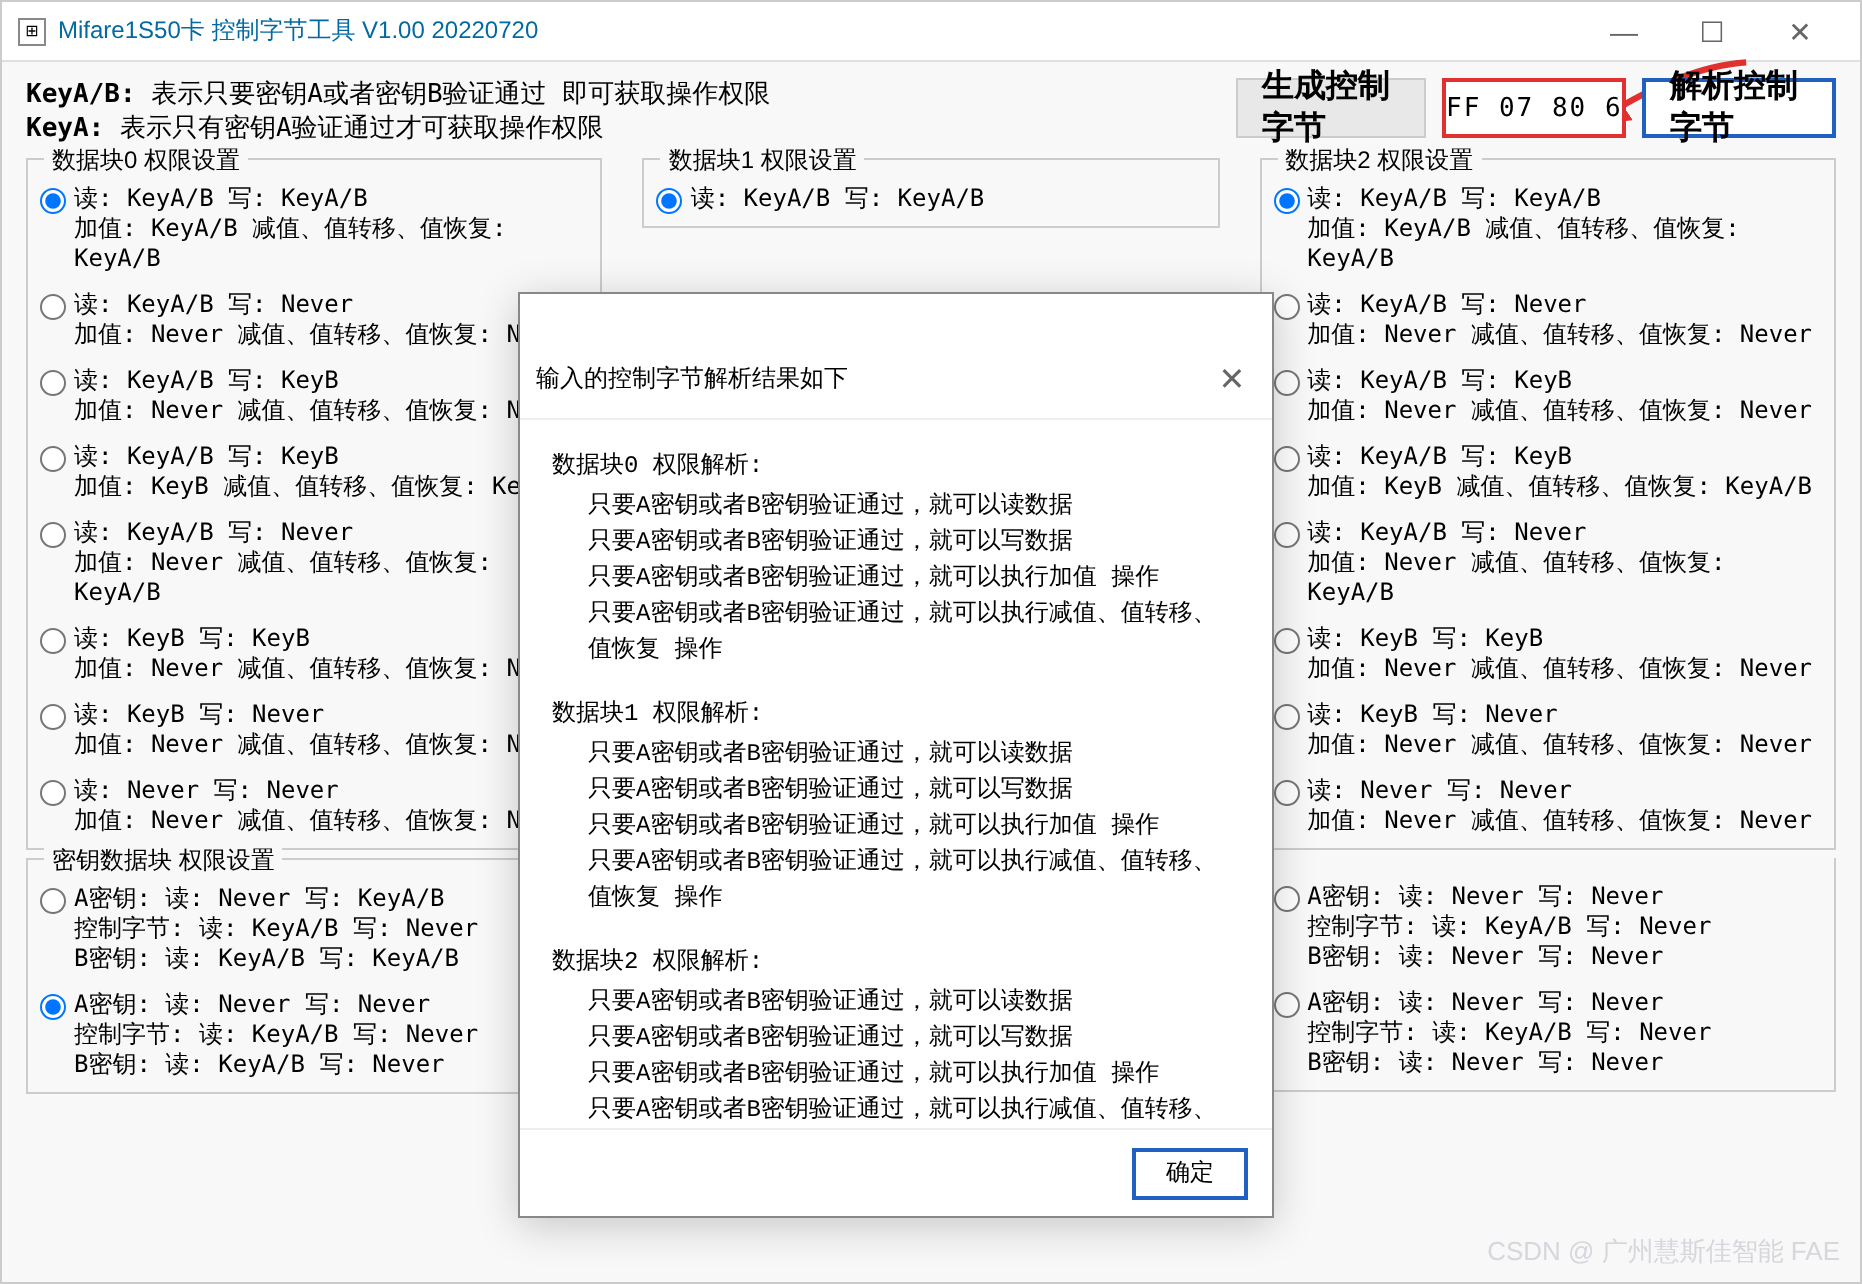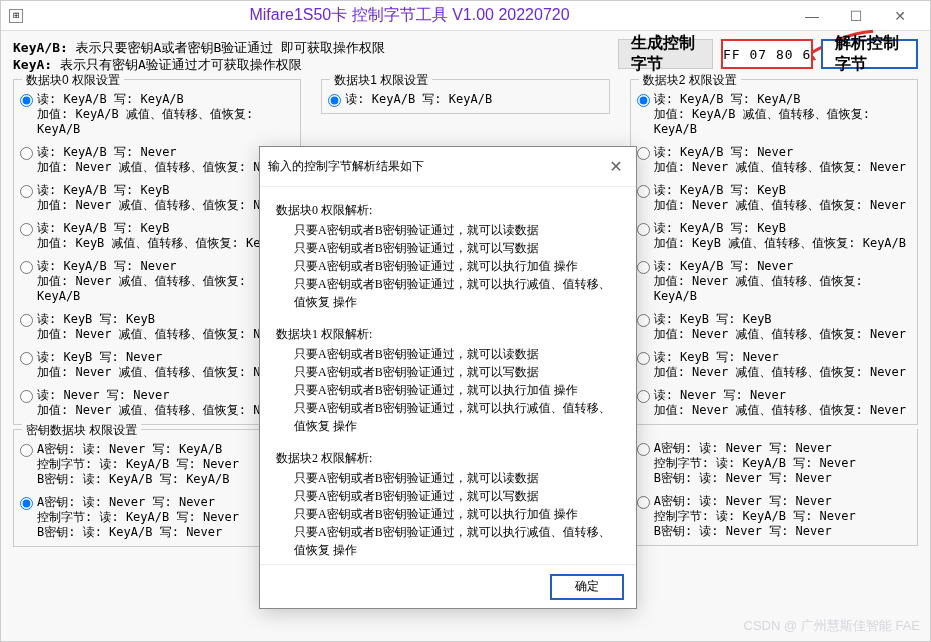--- a/index.html
+++ b/index.html
@@ -1,20 +1,20 @@
 <!DOCTYPE html>
 <html><head>
   <meta charset="utf-8">
   <style>
     * { box-sizing: border-box; margin: 0; padding: 0; }
     body { font-family: "Microsoft YaHei", SimSun, Arial, sans-serif; font-size: 12px; background: #f0f0f0; width: 931px; height: 642px; overflow: hidden; position: relative; }
     .window { background: #f8f8f8; width: 931px; height: 642px; border: 1px solid #ccc; position: relative; }
     .titlebar { height: 30px; background: #fff; display: flex; align-items: center; padding: 0 8px; border-bottom: 1px solid #e0e0e0; }
     .title-icon { width: 14px; height: 14px; margin-right: 6px; border: 1px solid #888; display: inline-flex; align-items: center; justify-content: center; font-size: 8px; }
-    .title-text { flex: 1; font-size: 16px; color: #6d28d9; text-align: center; }
+    .title-text { flex: 1; font-size: 12px; color: #0369a1; }
     .win-controls { display: flex; }
     .win-btn { width: 44px; height: 30px; display: flex; align-items: center; justify-content: center; color: #666; font-size: 14px; }
     .content { padding: 8px 12px; position: relative; }
     .top-section { display: flex; margin-bottom: 6px; }
     .desc-lines { flex: 1; font-family: SimSun, monospace; font-size: 13px; line-height: 17px; }
     .desc-lines .key-label { font-weight: bold; }
     .basic-ops { width: 300px; }
     .basic-ops-title { font-size: 12px; margin-bottom: 4px; }
     .basic-ops-row { display: flex; gap: 8px; align-items: center; position: relative; }
     .btn { height: 30px; padding: 0 12px; background: #e8e8e8; border: 1px solid #ccc; font-size: 16px; display: flex; align-items: center; justify-content: center; cursor: pointer; font-weight: bold; }
@@ -24,29 +24,29 @@
     .columns { display: flex; gap: 20px; }
     .col { flex: 1; }
     .group { border: 1px solid #ccc; padding: 4px 6px 6px 6px; margin-bottom: 4px; position: relative; background: #f8f8f8; }
     .group-title { position: absolute; top: -8px; left: 8px; background: #f8f8f8; padding: 0 4px; font-size: 12px; }
     .radio-row { display: flex; align-items: flex-start; margin-top: 8px; font-family: SimSun, monospace; font-size: 12px; line-height: 15px; }
     .radio-row input[type=radio] { margin-right: 4px; margin-top: 2px; }
     .radio-text { white-space: pre-line; }
     .watermark { position: absolute; bottom: 6px; right: 10px; color: rgba(200,200,210,0.7); font-size: 13px; }
     
     .dialog { position: absolute; left: 258px; top: 145px; width: 378px; height: 463px; background: #fff; border: 1px solid #888; box-shadow: 0 4px 20px rgba(0,0,0,0.2); z-index: 100; display: flex; flex-direction: column; }
-    .dialog-header { height: 40px; display: flex; align-items: center; padding: 0 8px; border-bottom: 1px solid #eee; }
+    .dialog-header { height: 40px; display: flex; align-items: center; padding: 0 8px; border-bottom: 1px solid #eee; margin-top: 23px; }
     .dialog-title { flex: 1; font-size: 12px; }
     .dialog-close { width: 24px; height: 24px; display: flex; align-items: center; justify-content: center; font-size: 16px; color: #666; cursor: pointer; }
-    .dialog-body { flex: 1; padding: 14px 16px; font-family: Liberation Serif, serif; font-size: 12px; line-height: 18px; overflow: hidden; }
+    .dialog-body { flex: 1; padding: 14px 16px; font-family: Liberation Mono, monospace; font-size: 12px; line-height: 18px; overflow: hidden; }
     .dialog-body .section { margin-bottom: 14px; }
     .dialog-body .section-title { margin-bottom: 2px; }
     .dialog-body .indent { padding-left: 18px; }
     .dialog-footer { height: 44px; display: flex; justify-content: flex-end; align-items: center; padding: 0 12px; border-top: 1px solid #eee; }
-    .btn-ok { width: 74px; height: 26px; background: #fff; border: 2px solid #2060c0; font-size: 12px; display: flex; align-items: center; justify-content: center; cursor: pointer; }
+    .btn-ok { width: 58px; height: 26px; background: #fff; border: 2px solid #2060c0; font-size: 12px; display: flex; align-items: center; justify-content: center; cursor: pointer; }
     .trailer-group { margin-top: 2px; }
   </style>
 </head>
 <body>
 
 <div class="window">
   <div class="titlebar">
     <span class="title-icon">⊞</span>
     <span class="title-text">Mifare1S50卡 控制字节工具 V1.00 20220720</span>
     <div class="win-controls">

